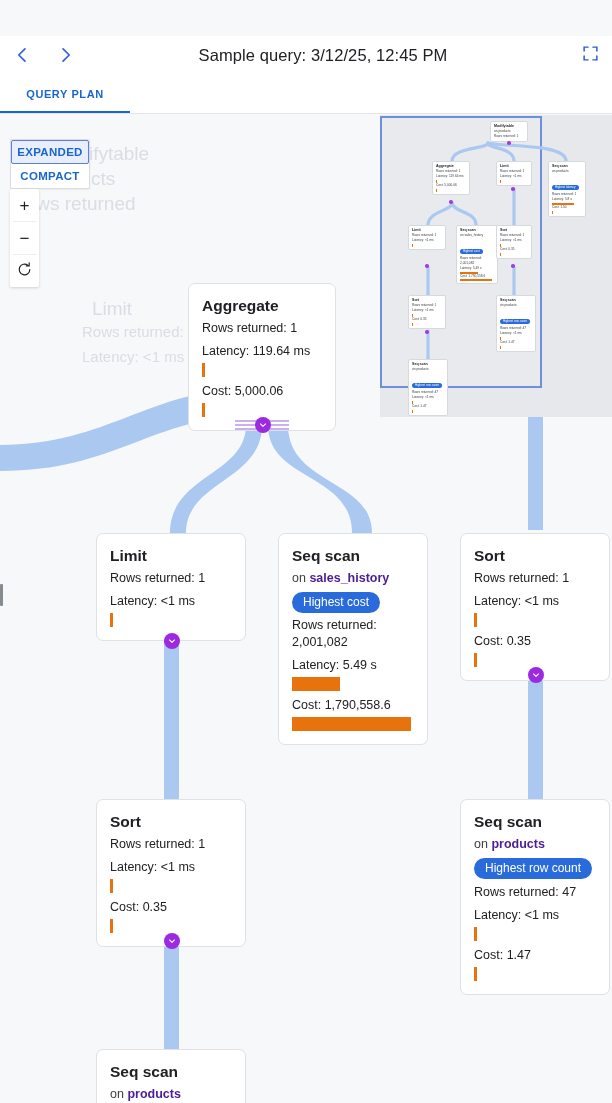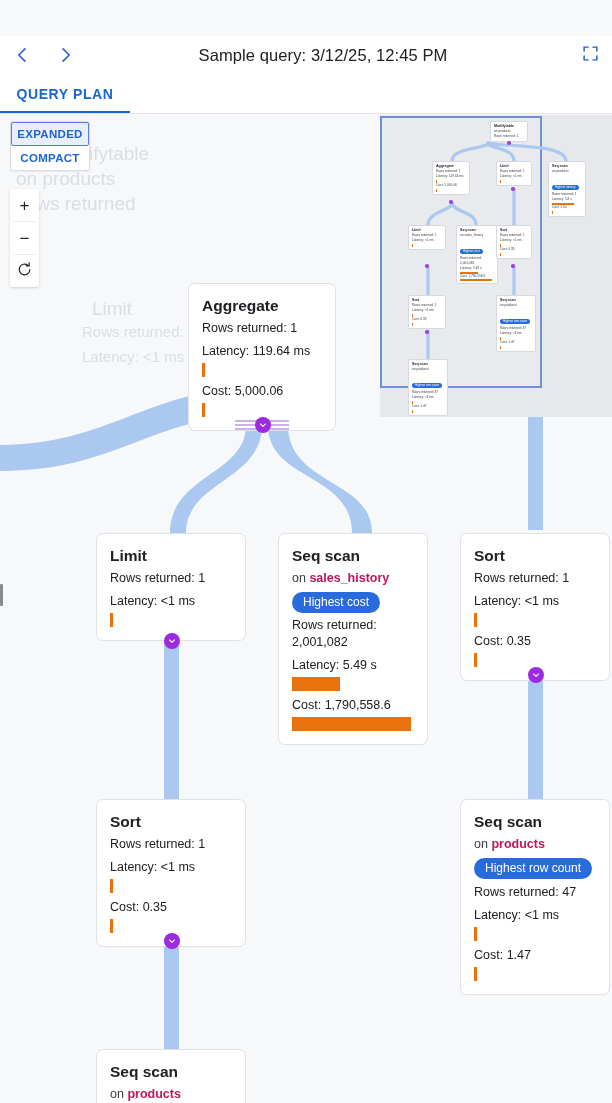--- a/index.html
+++ b/index.html
@@ -31,39 +31,39 @@
   }
 
   
   .tabbar {
     position: absolute; top: 38px; left: 0; width: 612px; height: 40px;
     background: #ffffff; display: flex; align-items: stretch;
     border-bottom: 1px solid #e3e5e8;
   }
   .tab {
     display: flex; align-items: center; justify-content: center;
-    font-size: 14px; font-weight: bold; letter-spacing: .6px;
+    font-size: 11px; font-weight: bold; letter-spacing: .6px;
     color: #5f6368; cursor: pointer; padding: 0 16px; position: relative;
   }
   .tab.active { color: #1a66d0; }
   .tab.active::after {
     content: ""; position: absolute; left: 0; right: 0; bottom: 0;
     height: 2.5px; background: #1a66d0;
   }
 
   
   .canvas {
     position: absolute; top: 79px; left: 0; width: 612px; height: 1024px;
     background: #f7f8fa; overflow: hidden;
   }
   #edges { position: absolute; top: 0; left: 0; width: 612px; height: 1024px; }
 
   
   .mode-toggle {
-    position: absolute; left: 10px; top: 6px; width: 80px;
+    position: absolute; left: 10px; top: 24px; width: 80px;
     background: #ffffff; border: 1px solid #dadce0; border-radius: 2px;
     z-index: 40; box-shadow: 0 1px 2px rgba(0,0,0,.06);
   }
   .mode-btn {
     height: 24px; display: flex; align-items: center; justify-content: center;
     font-size: 11.5px; font-weight: bold; letter-spacing: .3px;
     color: #1a66d0; cursor: pointer;
   }
   .mode-btn.selected { background: #e8eefc; border: 1.5px solid #5b7fe0; border-radius: 2px; }
 
@@ -116,21 +116,21 @@
   }
   .ghost.small { font-size: 15px; }
 
   
   .node {
     position: absolute; background: #ffffff; border: 1px solid #dfe1e5;
     border-radius: 7px; z-index: 20; padding: 12px 13px 13px 13px;
   }
   .node-title { font-size: 15.5px; font-weight: bold; color: #202124; line-height: 1.35; }
   .node-on { font-size: 12.5px; color: #3c4043; line-height: 1.6; margin-top: 1px; }
-  .node-on b { color: #be185d; }
+  .node-on b { color: #4c1d95; }
   .badge {
     display: inline-block; background: #2a6bdb; color: #ffffff;
     font-size: 12px; border-radius: 11px; padding: 3px 11px;
     margin: 4px 0 2px 0; line-height: 1.25; white-space: nowrap;
   }
   .node-row { font-size: 12.5px; color: #202124; line-height: 1.45; margin-top: 5px; }
   .node-row.tight { margin-top: 2px; }
   .bar { height: 14px; background: #e8720c; margin-top: 3px; border-radius: 0; }
   .bar.tick { width: 3px; }
 

